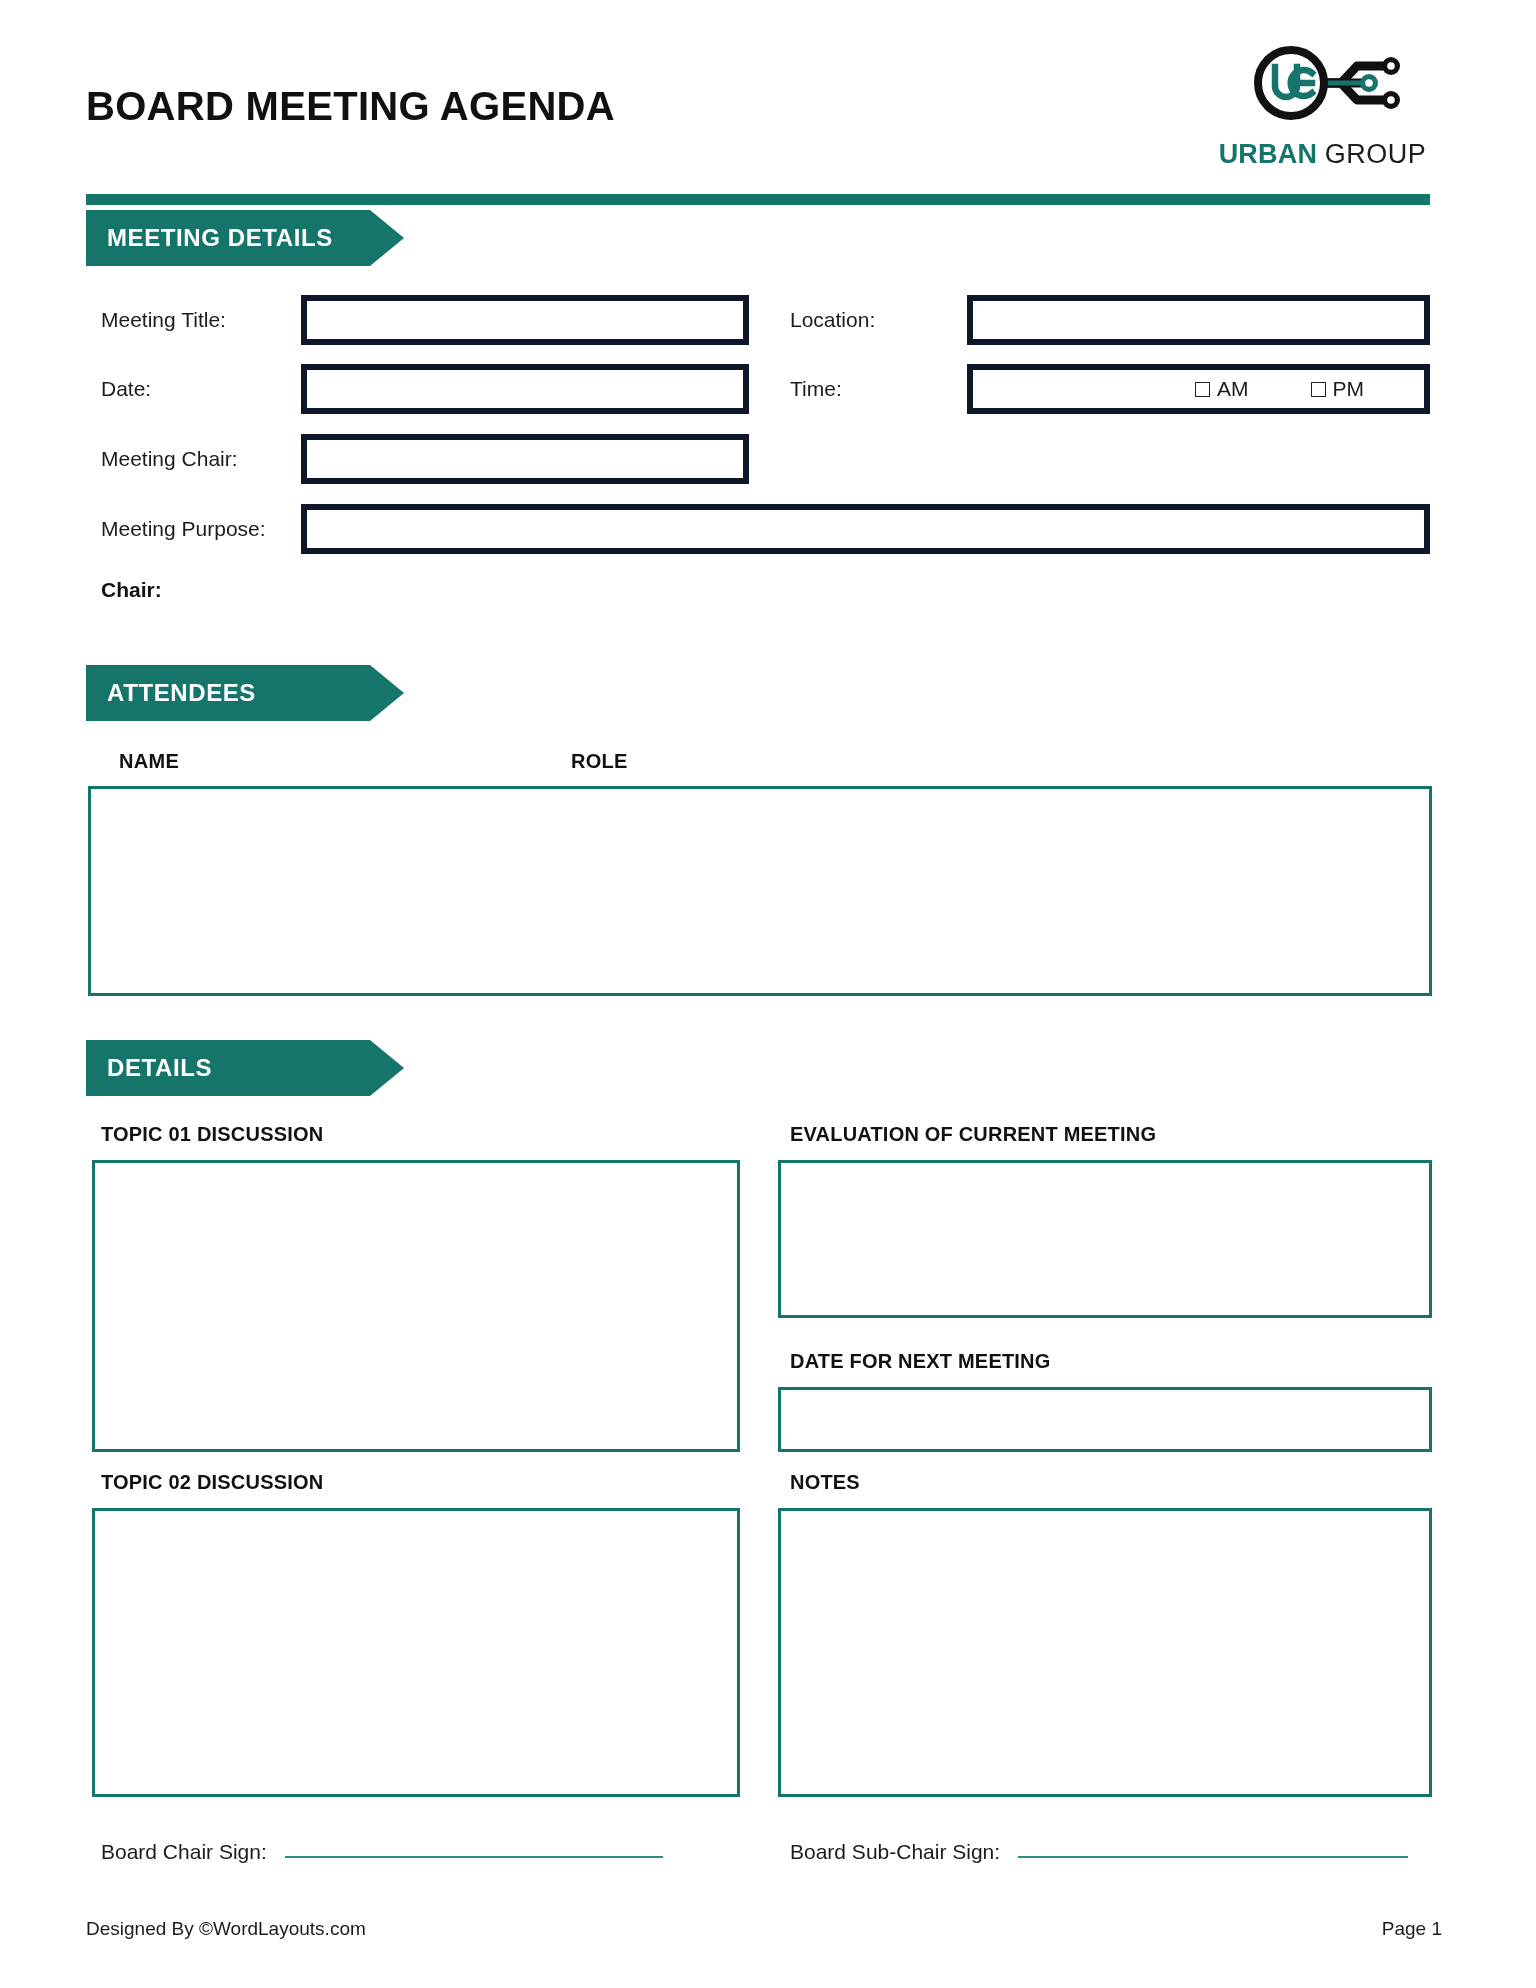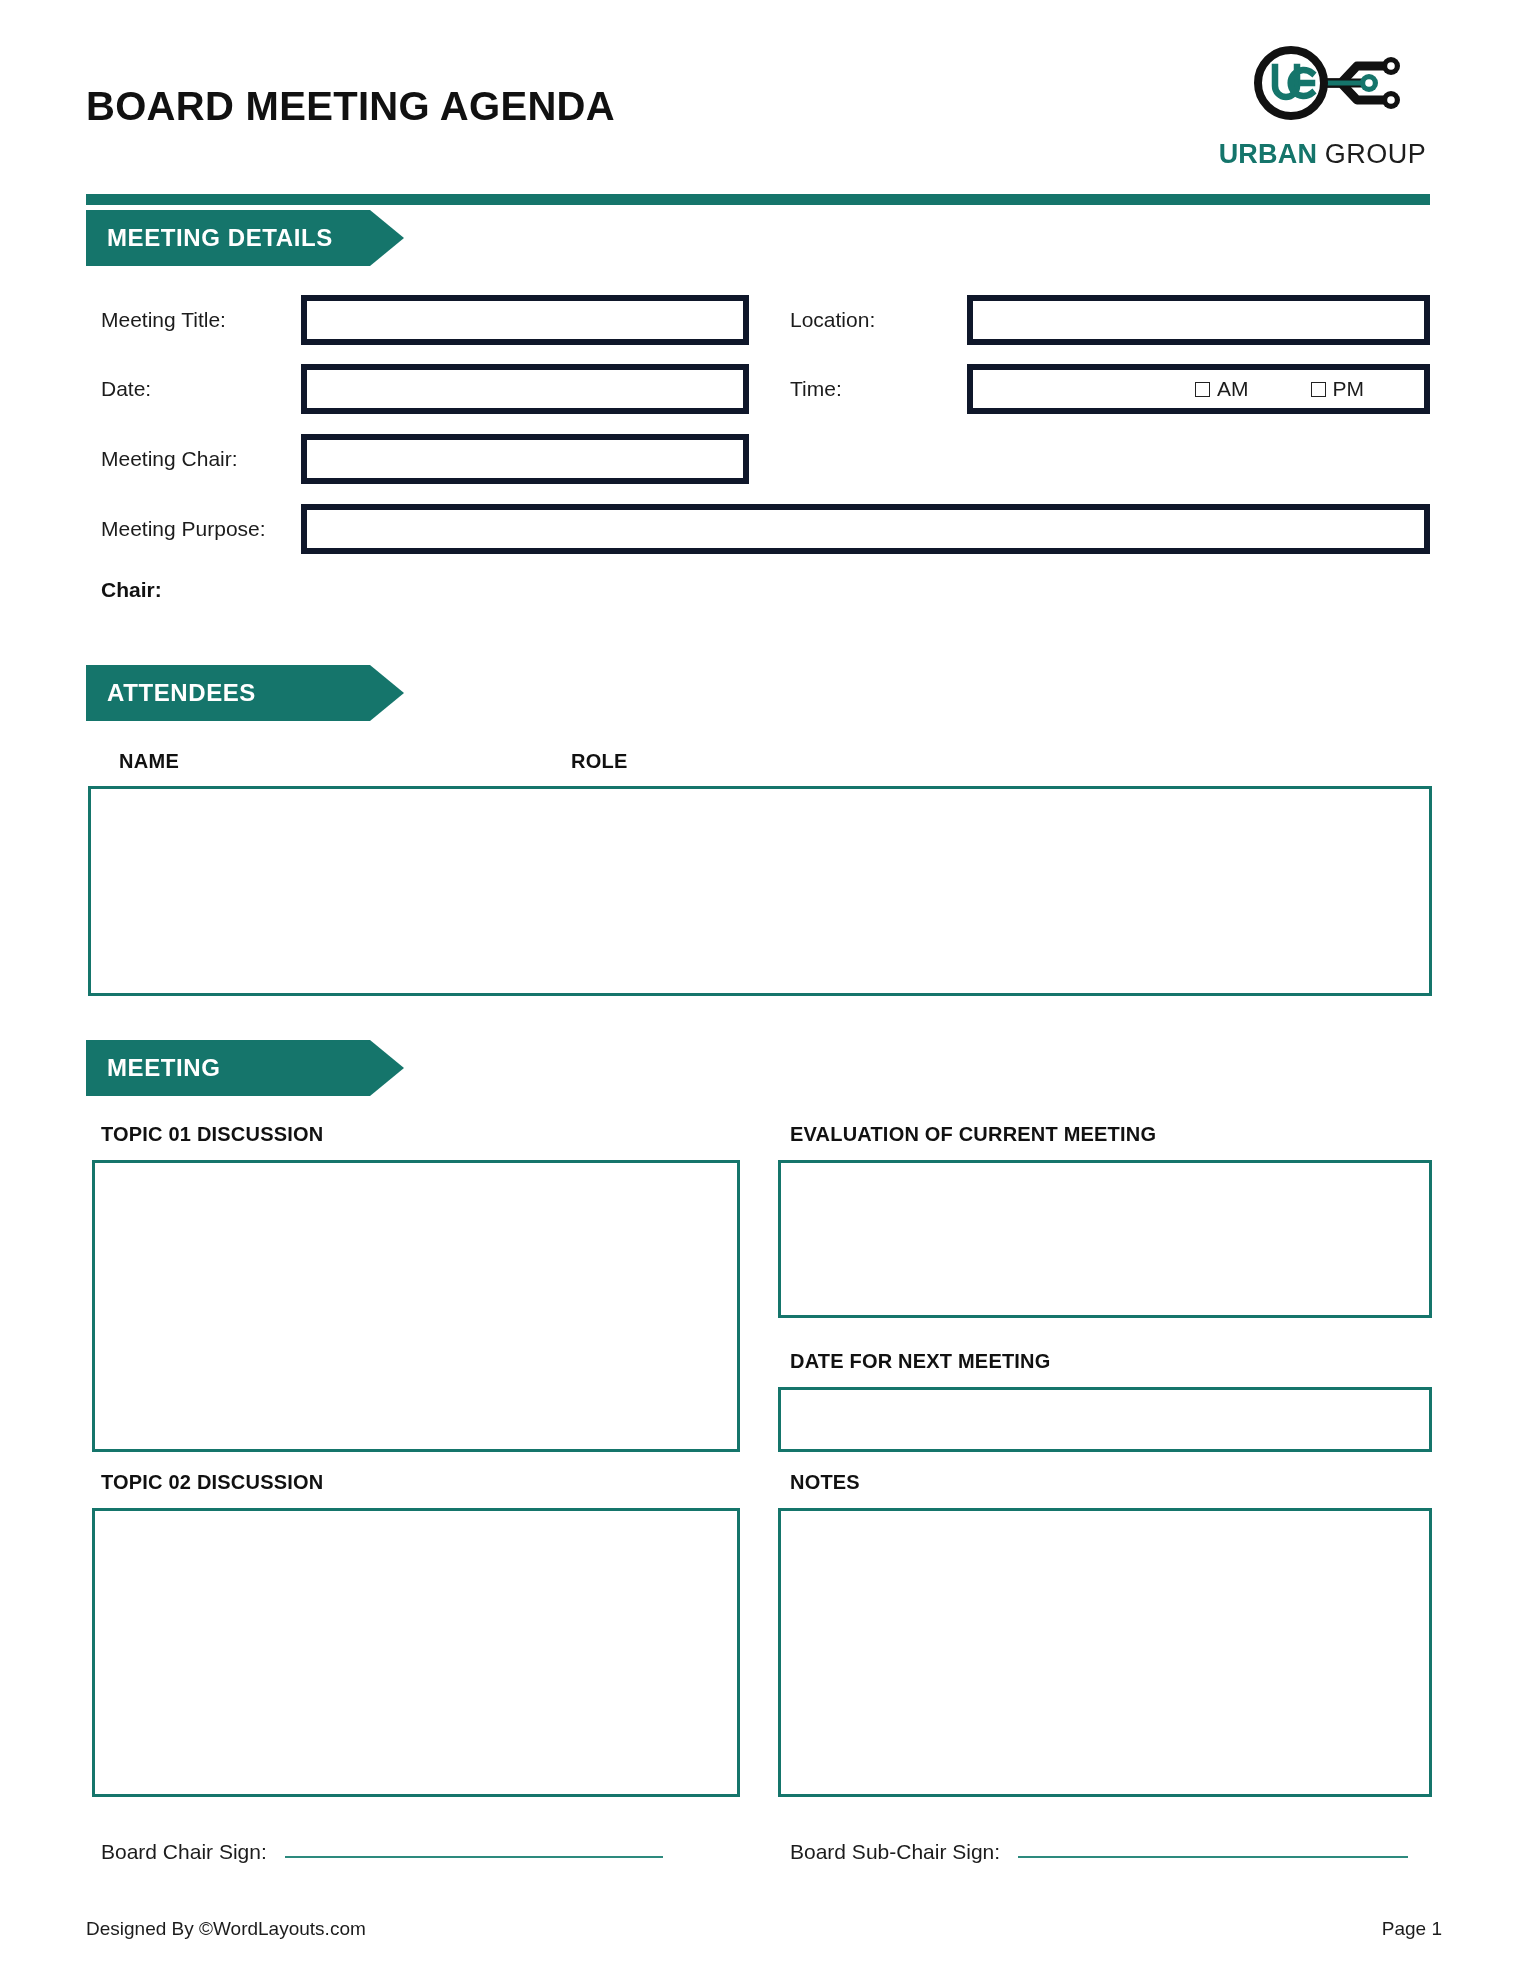--- a/index.html
+++ b/index.html
@@ -291,21 +291,21 @@
   <div class="banner" style="left:86px; top:665px; width:318px;">
     <span class="banner-label">ATTENDEES</span>
   </div>
 
   <div class="col-head" style="left:119px; top:750px;">NAME</div>
   <div class="col-head" style="left:571px; top:750px;">ROLE</div>
 
   <div class="teal-box" style="left:88px; top:786px; width:1344px; height:210px;"></div>
 
   <div class="banner" style="left:86px; top:1040px; width:318px;">
-    <span class="banner-label">MEETING</span>
+    <span class="banner-label">DETAILS</span>
   </div>
 
   <div class="sub-head" style="left:101px; top:1123px;">TOPIC 01 DISCUSSION</div>
   <div class="teal-box" style="left:92px; top:1160px; width:648px; height:292px;"></div>
 
   <div class="sub-head" style="left:790px; top:1123px;">EVALUATION OF CURRENT MEETING</div>
   <div class="teal-box" style="left:778px; top:1160px; width:654px; height:158px;"></div>
 
   <div class="sub-head" style="left:790px; top:1350px;">DATE FOR NEXT MEETING</div>
   <div class="teal-box" style="left:778px; top:1387px; width:654px; height:65px;"></div>

